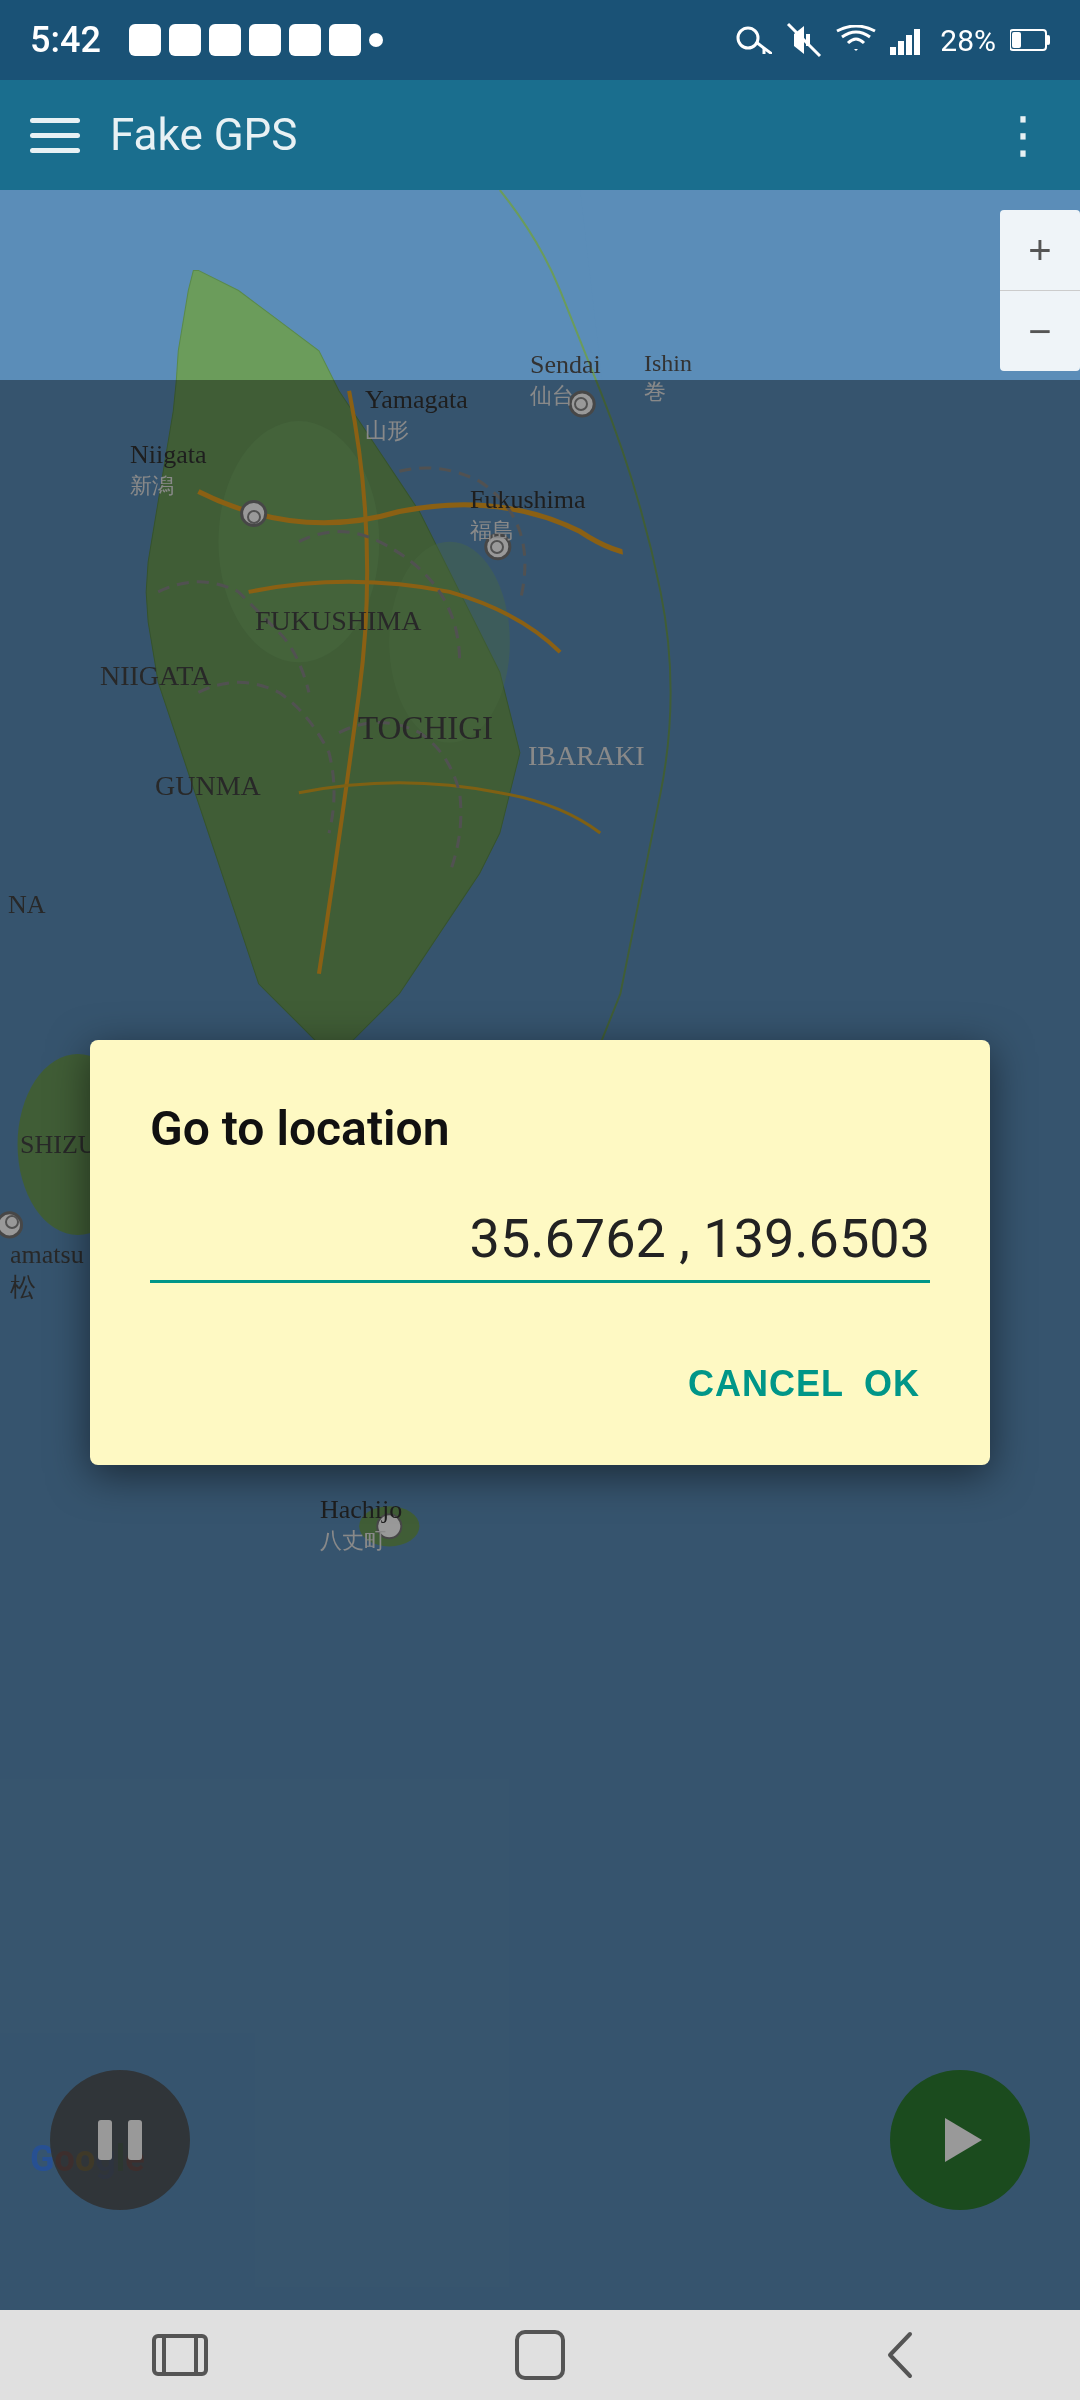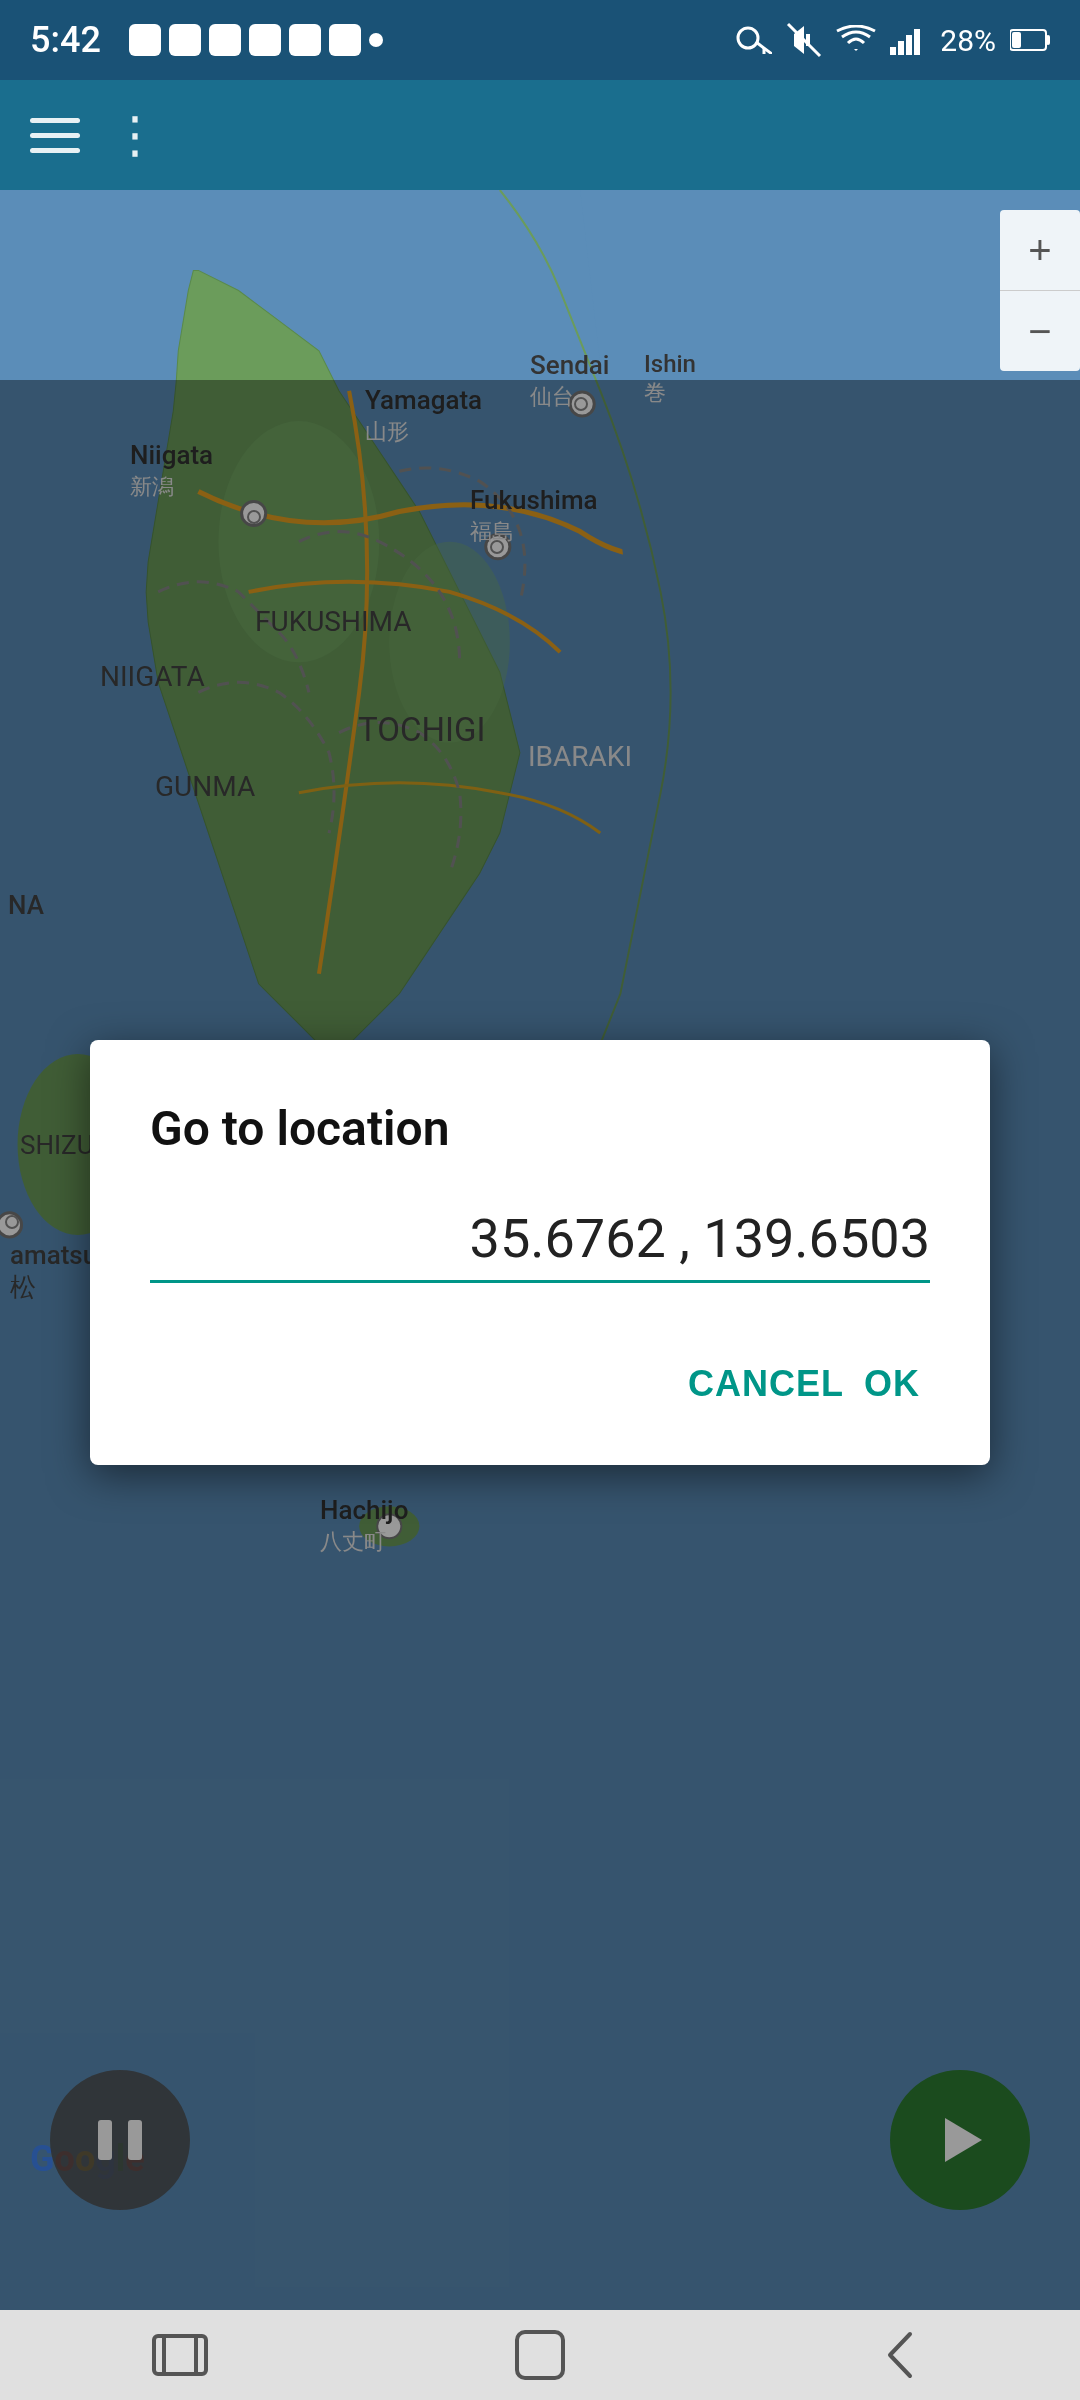--- a/index.html
+++ b/index.html
@@ -239,21 +239,21 @@
       background: rgba(0,0,0,0.4);
       z-index: 50;
     }
 
     
     .dialog {
       position: absolute;
       top: 850px;
       left: 90px;
       width: 900px;
-      background: #ffffff;
+      background: #fef9c3;
       border-radius: 8px;
       z-index: 200;
       padding: 60px 60px 40px 60px;
       box-shadow: 0 10px 40px rgba(0,0,0,0.5);
     }
 
     .dialog-title {
       font-size: 48px;
       font-weight: 600;
       color: #111;
@@ -295,20 +295,21 @@
       letter-spacing: 1px;
     }
 
     
     .map-label {
       position: absolute;
       color: #333;
       font-size: 26px;
       font-weight: 500;
       pointer-events: none;
+      font-family: Liberation Serif, serif;
     }
 
     .map-label-jp {
       font-size: 22px;
       color: #e5e5e5;
     }
 
     .map-dot {
       position: absolute;
       width: 14px;
@@ -371,20 +372,21 @@
     </svg>
   </div>
 </div>
 
 <div class="app-bar">
   <div class="hamburger-icon">
     <span></span>
     <span></span>
     <span></span>
   </div>
+  <span class="app-title">Fake GPS</span>
   <span class="more-icon">⋮</span>
 </div>
 
 <div class="map-container">
 
   <svg class="map-bg" viewBox="0 0 1080 2110" preserveAspectRatio="xMidYMid slice">
 
     <rect width="1080" height="2110" fill="#5b8db8"></rect>
 
     <polygon points="

